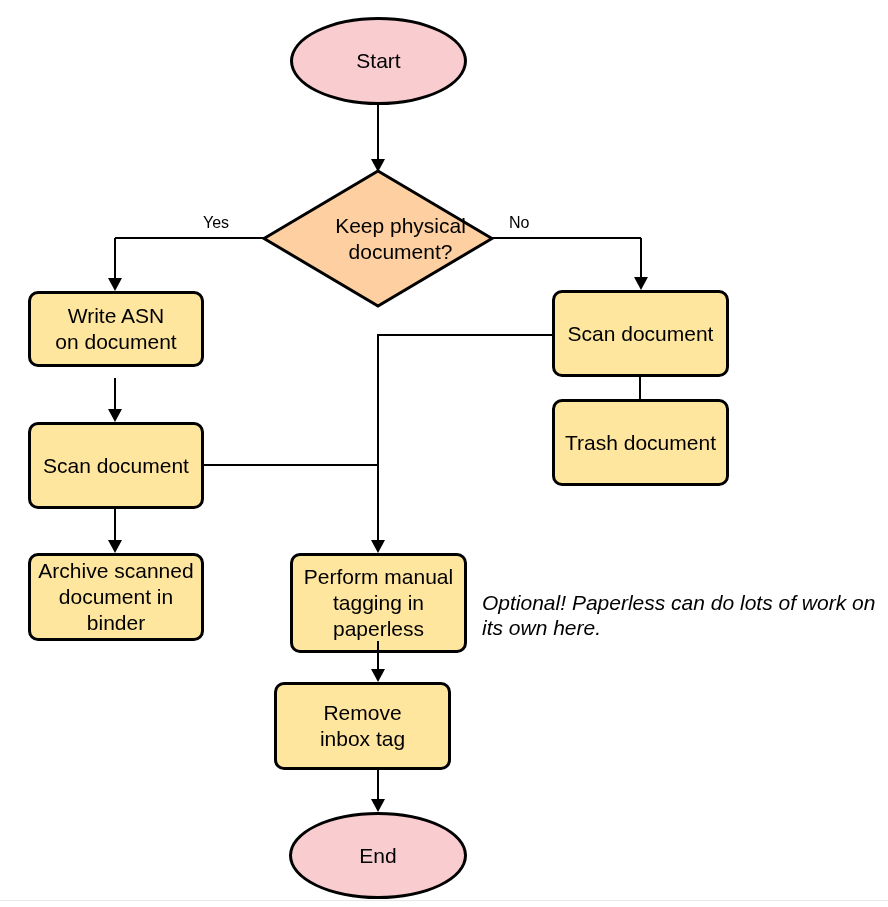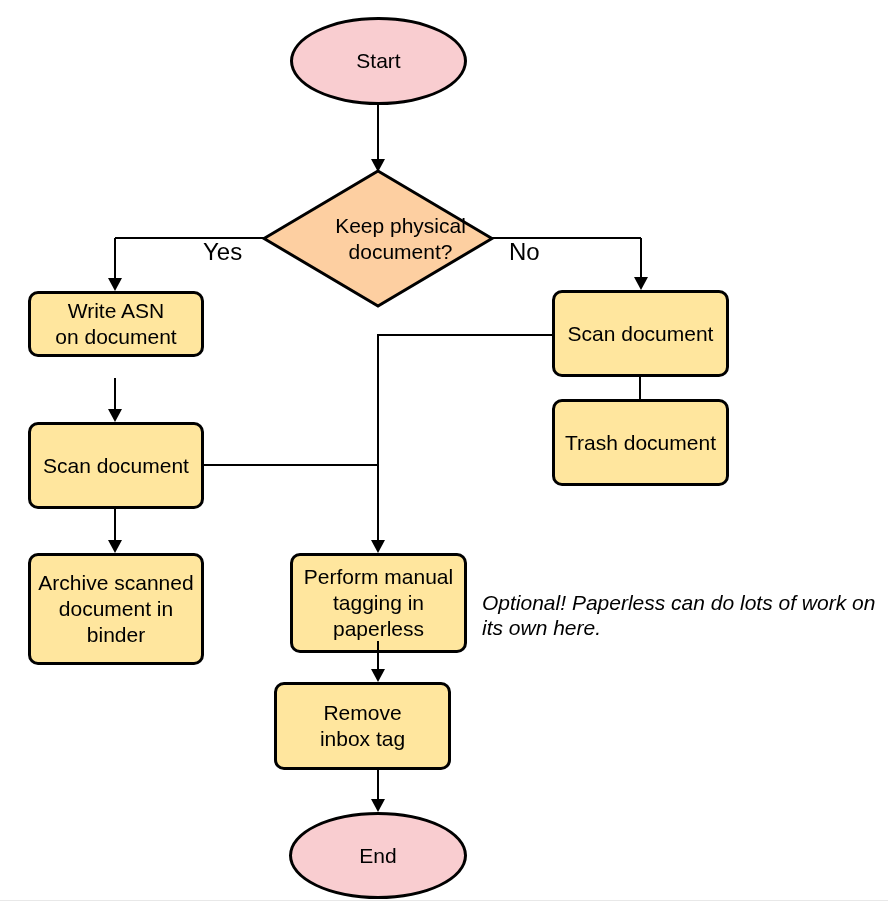--- a/index.html
+++ b/index.html
@@ -25,21 +25,21 @@
   .decision-wrap polygon{fill:var(--decision-fill,#fdcfa1);stroke:var(--stroke,#000);stroke-width:3;}
   .decision-label{position:relative;white-space:pre-line;margin-left:45px;}
   .edge{position:absolute;background:var(--stroke,#000);}
   .edge.h{height:2px;}
   .edge.v{width:2px;}
   .arrowhead{
     position:absolute;width:0;height:0;
     border-left:7px solid transparent;border-right:7px solid transparent;
     border-top:13px solid var(--stroke,#000);
   }
-  .edge-label{position:absolute;font-size:24px;line-height:22px;margin-top:29px;}
+  .edge-label{position:absolute;font-size:16px;line-height:22px;}
   .note{
     position:absolute;font-style:italic;font-size:21px;line-height:25px;
     white-space:pre-line;
   }
   .bottom-line{position:absolute;left:0;top:900px;width:888px;height:1px;background:#e8e8e8;}
 </style>
 </head>
 <body>
 
 <div class="canvas">
@@ -57,36 +57,36 @@
     </svg>
     <span class="decision-label">Keep physical
 document?</span>
   </div>
 
   <span class="edge-label" style="left:203px;top:212px">Yes</span>
   <div class="edge h" style="left:115px;top:237px;width:150px"></div>
   <div class="edge v" style="left:114px;top:238px;height:42px"></div>
   <div class="arrowhead" style="left:108px;top:278px"></div>
 
-  <div class="node" style="left:28px;top:291px;width:176px;height:66px">
+  <div class="node" style="left:28px;top:291px;width:176px;height:76px">
     <span class="node-label">Write ASN
 on document</span>
   </div>
 
   <div class="edge v" style="left:114px;top:378px;height:33px"></div>
   <div class="arrowhead" style="left:108px;top:409px"></div>
 
   <div class="node" style="left:28px;top:422px;width:176px;height:87px">
     <span class="node-label">Scan document</span>
   </div>
 
   <div class="edge v" style="left:114px;top:509px;height:33px"></div>
   <div class="arrowhead" style="left:108px;top:540px"></div>
 
-  <div class="node" style="left:28px;top:553px;width:176px;height:112px">
+  <div class="node" style="left:28px;top:553px;width:176px;height:88px">
     <span class="node-label">Archive scanned
 document in
 binder</span>
   </div>
 
   <div class="edge h" style="left:204px;top:464px;width:175px"></div>
 
   <span class="edge-label" style="left:509px;top:212px">No</span>
   <div class="edge h" style="left:490px;top:237px;width:151px"></div>
   <div class="edge v" style="left:640px;top:238px;height:42px"></div>

